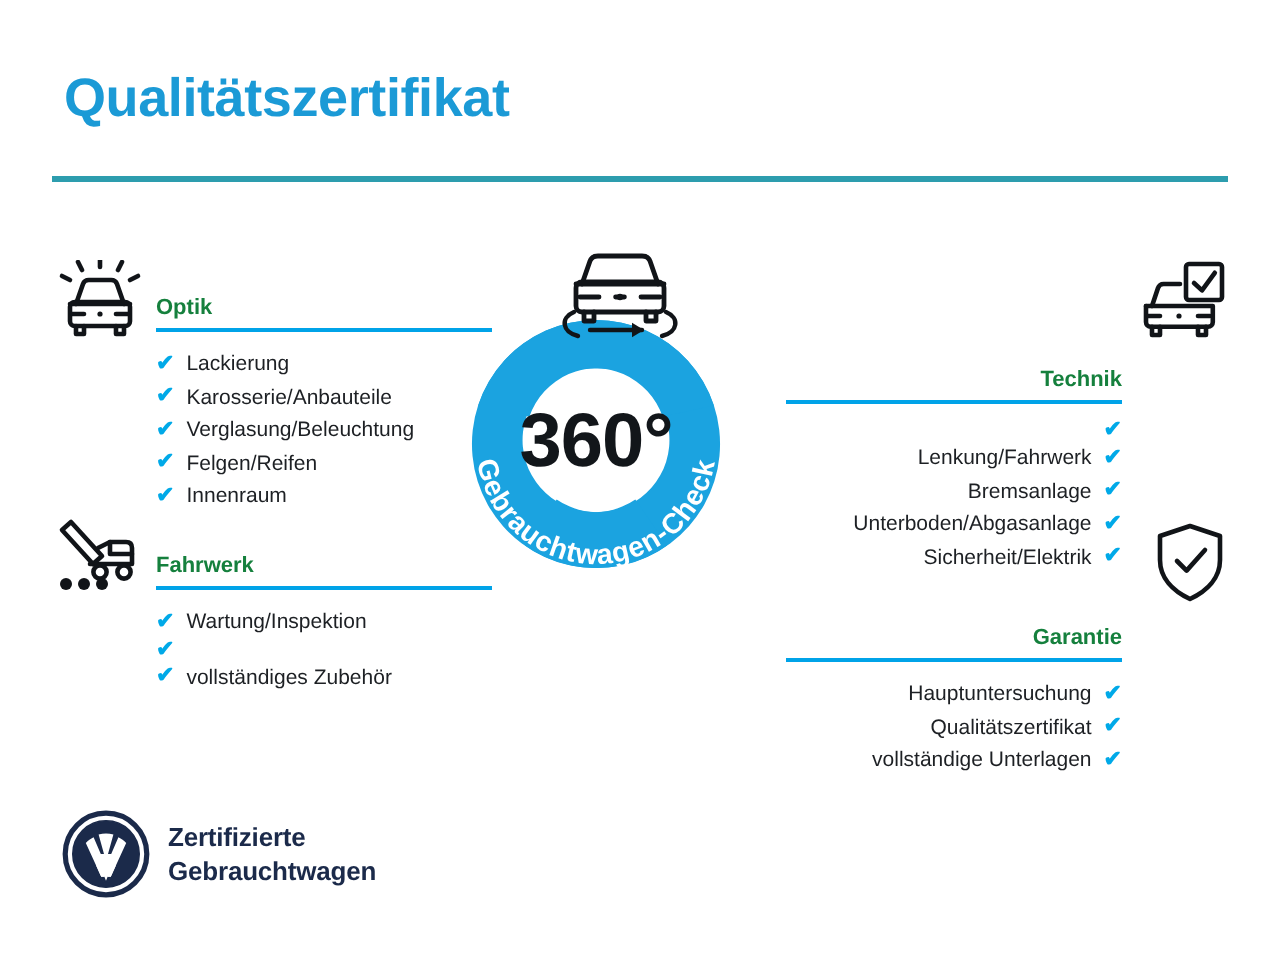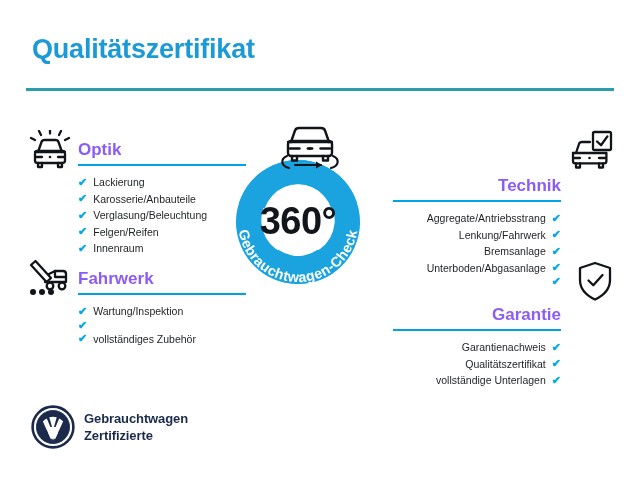--- a/index.html
+++ b/index.html
@@ -44,23 +44,23 @@
   .section {
     position: absolute;
   }
   .sec-head {
     position: relative;
     height: 30px;
   }
   .sec-title {
     position: absolute;
     bottom: 6px;
-    font-size: 17px;
+    font-size: 11px;
     font-weight: bold;
-    color: #8b5cf6;
+    color: #15803d;
     white-space: nowrap;
   }
   .sec-rule {
     position: absolute;
     bottom: 0px;
     height: 2px;
     background: #00a3e8;
   }
   .sec-list {
     list-style: none;
@@ -315,49 +315,49 @@
   </div>
 
   <div class="section right" id="sec-technik">
     <div class="sec-head">
       <div class="sec-title">Technik</div>
       <div class="sec-rule"></div>
     </div>
     <ul class="sec-list">
       <li>
           <span class="chk">✔</span>
-          <span>Aggregate/Antriebsstrang</span>
         </li>
       <li>
           <span class="chk">✔</span>
           <span>Lenkung/Fahrwerk</span>
         </li>
       <li>
           <span class="chk">✔</span>
           <span>Bremsanlage</span>
         </li>
       <li>
           <span class="chk">✔</span>
           <span>Unterboden/Abgasanlage</span>
         </li>
       <li>
           <span class="chk">✔</span>
+          <span>Sicherheit/Elektrik</span>
         </li>
     </ul>
   </div>
 
   <div class="section right" id="sec-garantie">
     <div class="sec-head">
       <div class="sec-title">Garantie</div>
       <div class="sec-rule"></div>
     </div>
     <ul class="sec-list">
       <li>
           <span class="chk">✔</span>
-          <span>Garantienachweis</span>
+          <span>Hauptuntersuchung</span>
         </li>
       <li>
           <span class="chk">✔</span>
           <span>Qualitätszertifikat</span>
         </li>
       <li>
           <span class="chk">✔</span>
           <span>vollständige Unterlagen</span>
         </li>
     </ul>
@@ -390,17 +390,17 @@
                L22 35.4
                L21.2 33.4
                L19.6 33.4
                Z" fill="#ffffff"></path>
       <path d="M17.0 27.6 L19.6 33.4 L21.2 33.4 L18.6 27.6 Z" fill="#ffffff"></path>
       <path d="M27.0 27.6 L24.4 33.4 L22.8 33.4 L25.4 27.6 Z" fill="#ffffff"></path>
       <circle cx="22" cy="22" r="16.6" fill="none" stroke="#1b2a4a" stroke-width="0.8"></circle>
     </svg>
   </div>
   <div id="vw-text">
+    <div>Zertifizierte</div>
     <div>Gebrauchtwagen</div>
-    <div>Zertifizierte</div>
   </div>
 
 </div>
 
 </body></html>

